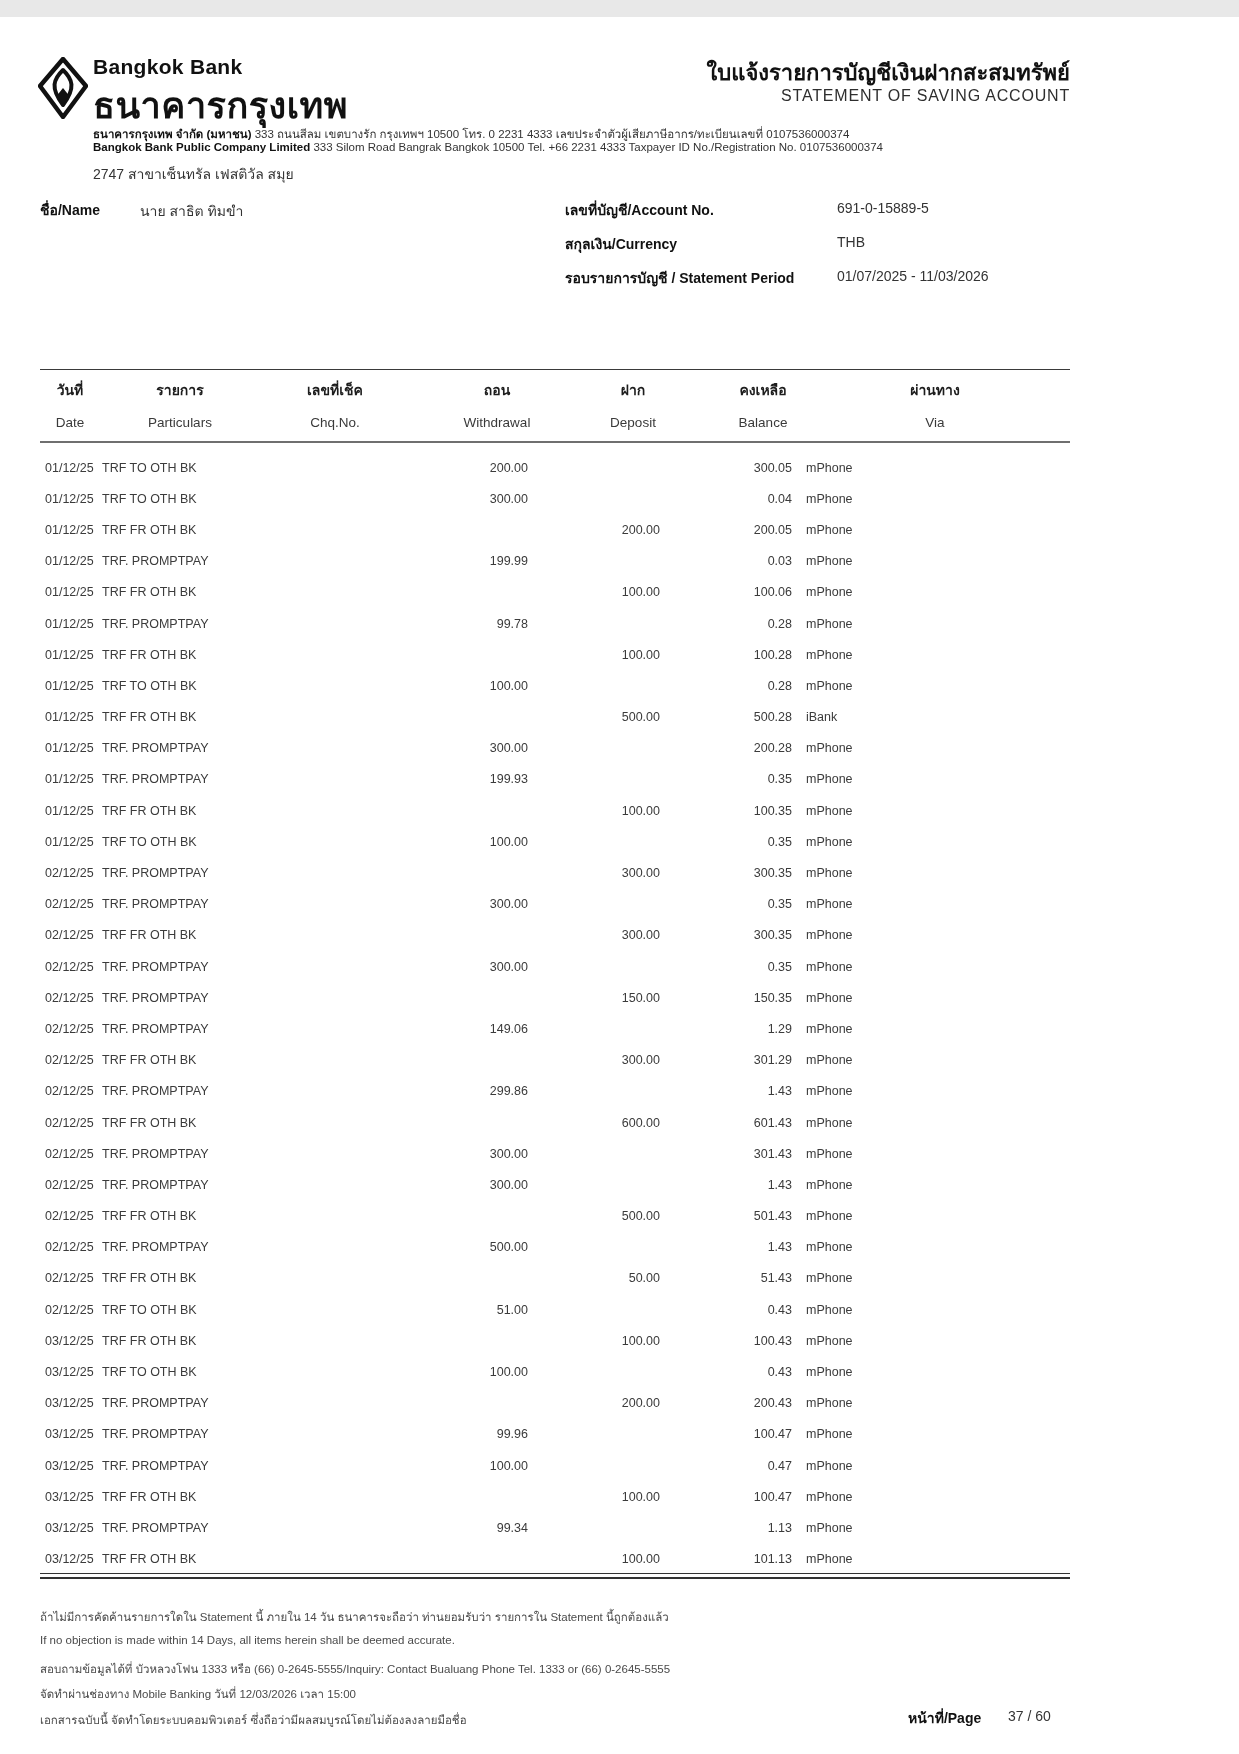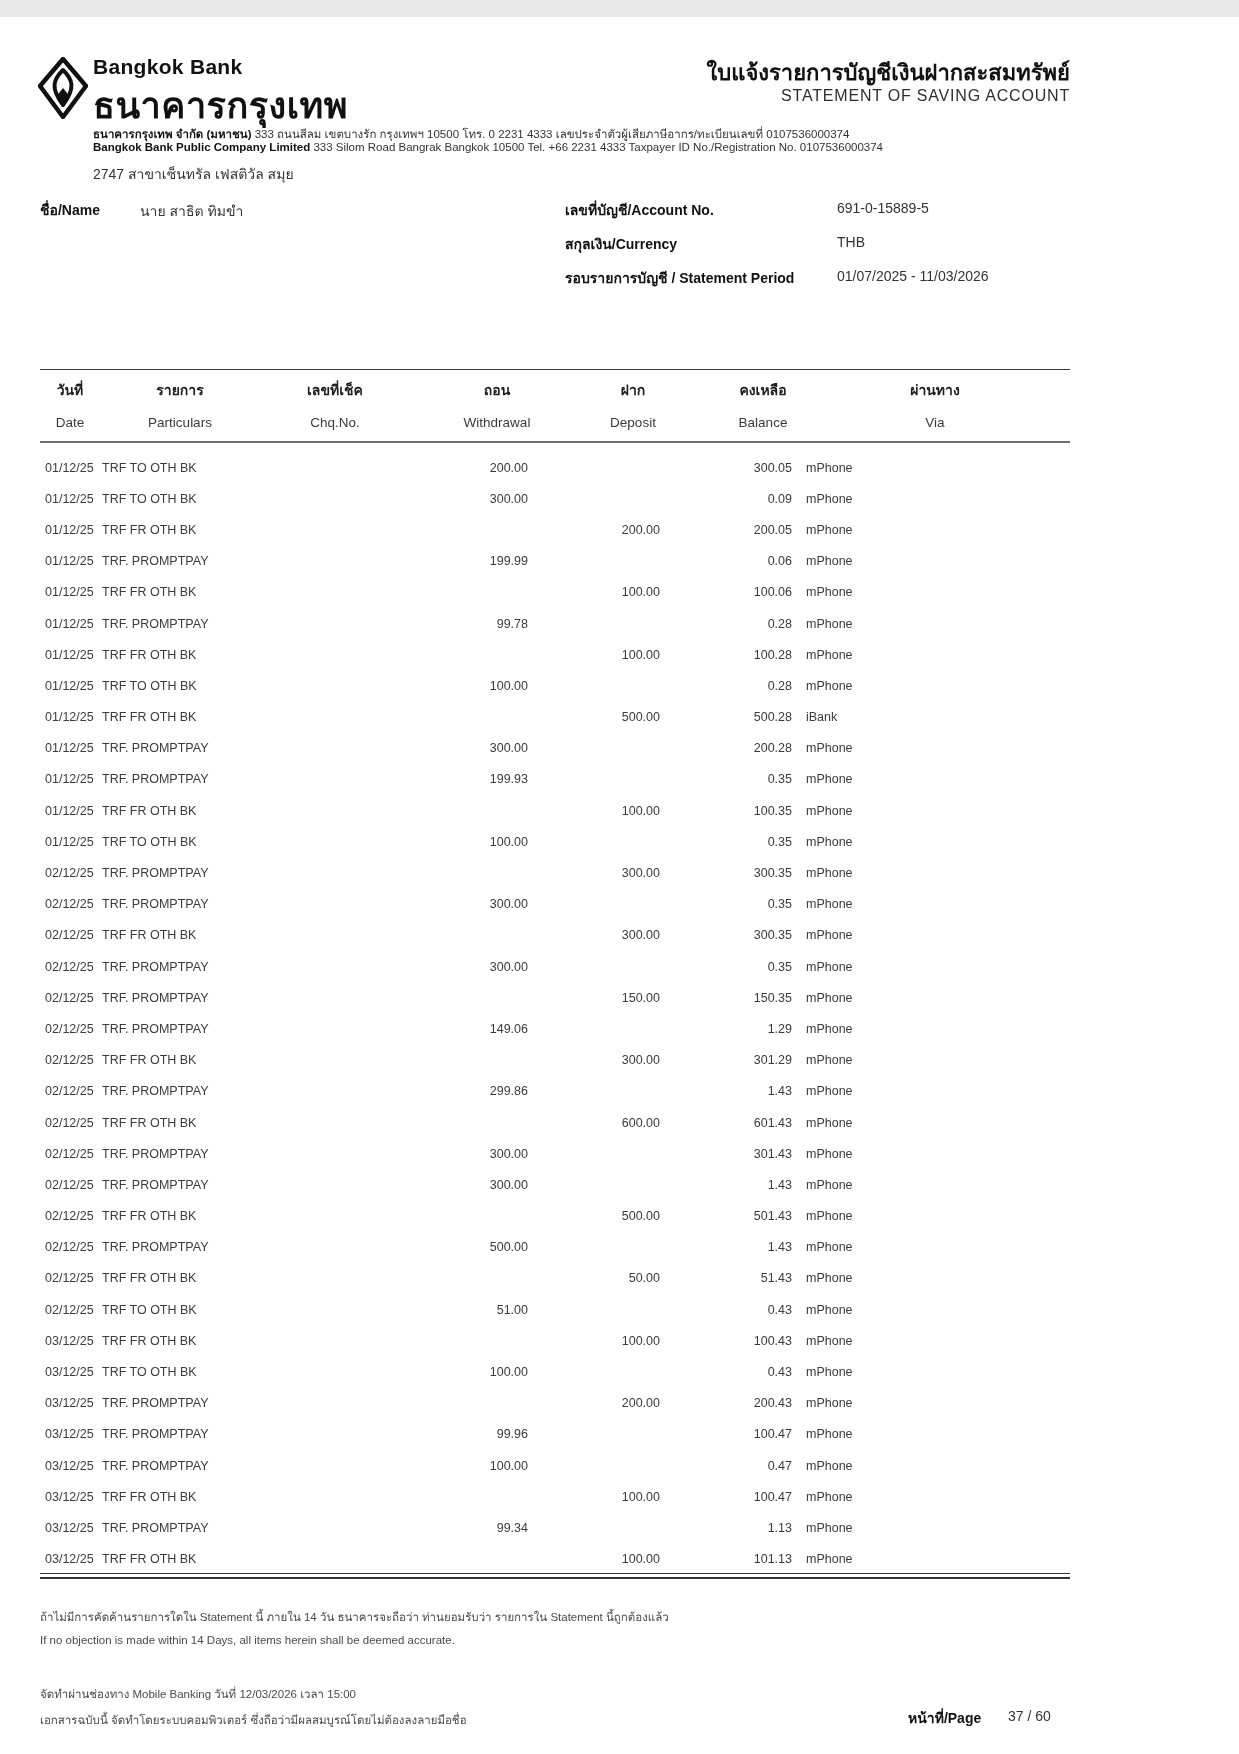--- a/index.html
+++ b/index.html
@@ -122,41 +122,41 @@
       <span class="c-bal">300.05</span>
       <span class="c-via">mPhone</span>
     </div>
 
     <div class="trow">
       <span class="c-date">01/12/25</span>
       <span class="c-part">TRF TO OTH BK</span>
       <span class="c-chq"></span>
       <span class="c-wd">300.00</span>
       <span class="c-dep"></span>
-      <span class="c-bal">0.09</span>
+      <span class="c-bal">0.04</span>
       <span class="c-via">mPhone</span>
     </div>
 
     <div class="trow">
       <span class="c-date">01/12/25</span>
       <span class="c-part">TRF FR OTH BK</span>
       <span class="c-chq"></span>
       <span class="c-wd"></span>
       <span class="c-dep">200.00</span>
       <span class="c-bal">200.05</span>
       <span class="c-via">mPhone</span>
     </div>
 
     <div class="trow">
       <span class="c-date">01/12/25</span>
       <span class="c-part">TRF. PROMPTPAY</span>
       <span class="c-chq"></span>
       <span class="c-wd">199.99</span>
       <span class="c-dep"></span>
-      <span class="c-bal">0.06</span>
+      <span class="c-bal">0.03</span>
       <span class="c-via">mPhone</span>
     </div>
 
     <div class="trow">
       <span class="c-date">01/12/25</span>
       <span class="c-part">TRF FR OTH BK</span>
       <span class="c-chq"></span>
       <span class="c-wd"></span>
       <span class="c-dep">100.00</span>
       <span class="c-bal">100.06</span>
@@ -469,18 +469,19 @@
       <span class="c-chq"></span>
       <span class="c-wd"></span>
       <span class="c-dep">100.00</span>
       <span class="c-bal">101.13</span>
       <span class="c-via">mPhone</span>
     </div>
   </div>
 
   <div class="abs foot f1">ถ้าไม่มีการคัดค้านรายการใดใน Statement นี้ ภายใน 14 วัน ธนาคารจะถือว่า ท่านยอมรับว่า รายการใน Statement นี้ถูกต้องแล้ว</div>
   <div class="abs foot f2">If no objection is made within 14 Days, all items herein shall be deemed accurate.</div>
+  <div class="abs foot f3">สอบถามข้อมูลได้ที่ บัวหลวงโฟน 1333 หรือ (66) 0-2645-5555/Inquiry: Contact Bualuang Phone Tel. 1333 or (66) 0-2645-5555</div>
   <div class="abs foot f4">จัดทำผ่านช่องทาง Mobile Banking วันที่ 12/03/2026 เวลา 15:00</div>
   <div class="abs foot f5">เอกสารฉบับนี้ จัดทำโดยระบบคอมพิวเตอร์ ซึ่งถือว่ามีผลสมบูรณ์โดยไม่ต้องลงลายมือชื่อ</div>
   <div class="abs page-lbl">หน้าที่/Page</div>
   <div class="abs page-val">37 / 60</div>
 
 </div>
 
 </body></html>

